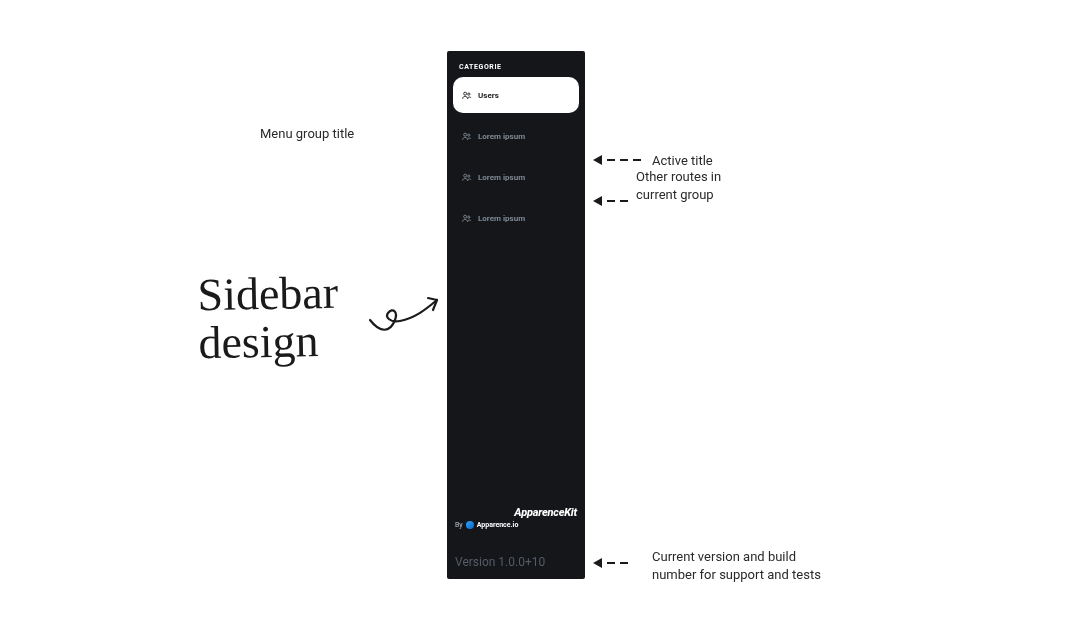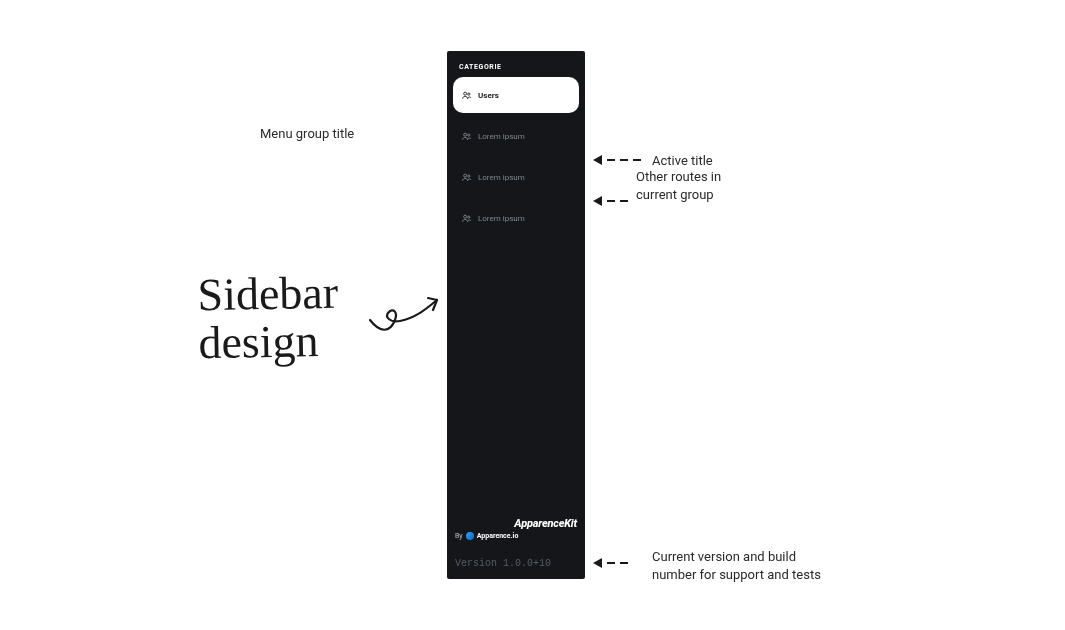--- a/index.html
+++ b/index.html
@@ -39,21 +39,21 @@
   .nav-item.active {
     background: #ffffff;
   }
   .nav-item .icon-wrap { width: 11px; height: 11px; display: flex; align-items: center; justify-content: center; flex-shrink: 0; }
   .nav-item.active .icon-wrap svg path,
   .nav-item.active .icon-wrap svg circle { stroke: #1c1e22; }
   .nav-item .icon-wrap svg path,
   .nav-item .icon-wrap svg circle { stroke: #7e8893; }
   .nav-label {
     font-size: 8px;
-    font-weight: 400;
+    font-weight: 700;
     color: #7e8893;
   }
   .nav-item.active .nav-label { color: #1a1d21; font-weight: 700; }
 
   .spacer { flex: 1; }
 
   .footer {
     padding: 0 2px 2px 2px;
   }
   .brand {
@@ -73,24 +73,23 @@
   .byline-prefix { color: #b8c0c9; font-size: 7px; }
   .byline-logo {
     width: 8px; height: 8px;
     background: linear-gradient(135deg,#2aa5ff,#0a66c2);
     border-radius: 50%;
     position: relative;
     flex-shrink: 0;
   }
   .byline-name { color: #ffffff; font-size: 7px; font-weight: 700; }
   .version {
-    margin-top: 18px;
+    margin-top: 26px;
     color: #555c66;
-    font-size: 10px;
-    font-family: Liberation Mono, monospace;
+    font-size: 12px;
   }
 
   
   .ann-label {
     position: absolute;
     font-size: 13px;
     color: #2a2a2a;
     line-height: 1.35;
   }
 

